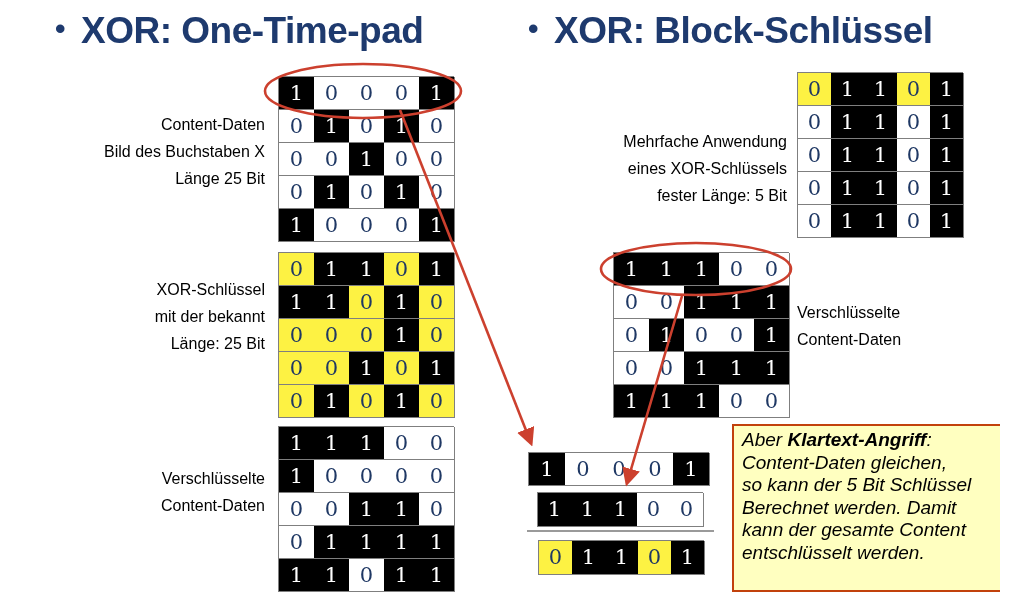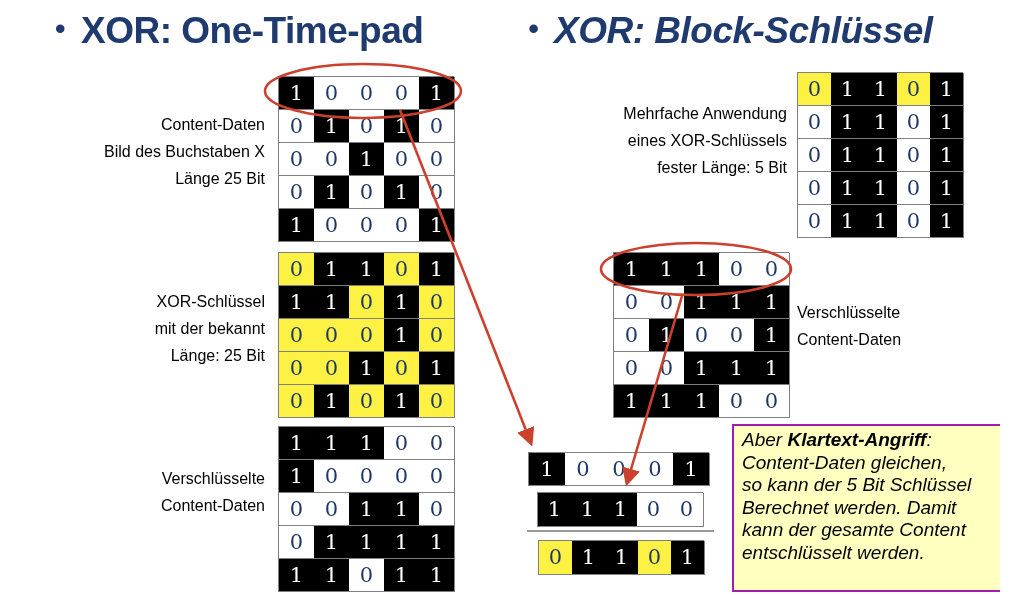--- a/index.html
+++ b/index.html
@@ -27,50 +27,50 @@
     border-right:1px solid #7f7f7f;border-bottom:1px solid #7f7f7f;
     font-size:21px;
   }
   .c-white{background:#ffffff;color:#1f3864;}
   .c-black{background:#000000;color:#ffffff;}
   .c-yellow{background:#fdf243;color:#1f3864;}
   .divider{position:absolute;background:#9a9a9a;}
   .annot{position:absolute;top:0;left:0;pointer-events:none;}
   .note{
     position:absolute;left:732px;top:424px;width:282px;height:168px;
-    background:#ffffc0;border:2px solid #a21caf;box-sizing:border-box;
+    background:#ffffc0;border:2px solid #c2410c;box-sizing:border-box;
     padding:3px 8px;font-style:italic;font-size:19px;line-height:22.6px;color:#000;
   }
   .note b{font-weight:700;}
   .edge-line{position:absolute;left:1016px;top:0;width:2px;height:596px;background:#b5b5b5;}
 </style>
 </head>
 <body>
 
 <div class="slide">
 
   <div class="title" style="left:55px;"><span class="bullet">•</span><span>XOR: One-Time-pad</span></div>
-  <div class="title" style="left:528px;font-style:italic;"><span class="bullet">•</span><span>XOR: Block-Schlüssel</span></div>
+  <div class="title" style="left:528px;"><span class="bullet">•</span><span>XOR: Block-Schlüssel</span></div>
 
   <div class="lbl right" style="left:0;width:265px;top:111px;">
     <div>Content-Daten</div>
     <div>Bild des Buchstaben X</div>
     <div>Länge 25 Bit</div>
   </div>
-  <div class="lbl right" style="left:0;width:265px;top:288px;">
+  <div class="lbl right" style="left:0;width:265px;top:276px;">
     <div>XOR-Schlüssel</div>
     <div>mit der bekannt</div>
     <div>Länge: 25 Bit</div>
   </div>
   <div class="lbl right" style="left:0;width:265px;top:465px;">
     <div>Verschlüsselte</div>
     <div>Content-Daten</div>
   </div>
 
-  <div class="lbl right" style="left:505px;width:282px;top:100px;text-align:right;">
+  <div class="lbl right" style="left:505px;width:282px;top:128px;text-align:right;">
     <div>Mehrfache Anwendung</div>
     <div>eines XOR-Schlüssels</div>
     <div>fester Länge: 5 Bit</div>
   </div>
   <div class="lbl" style="left:797px;top:299px;">
     <div>Verschlüsselte</div>
     <div>Content-Daten</div>
   </div>
 
   <div class="bitgrid" style="left:278px;top:76px;--cw:35px;--ch:32px;">

